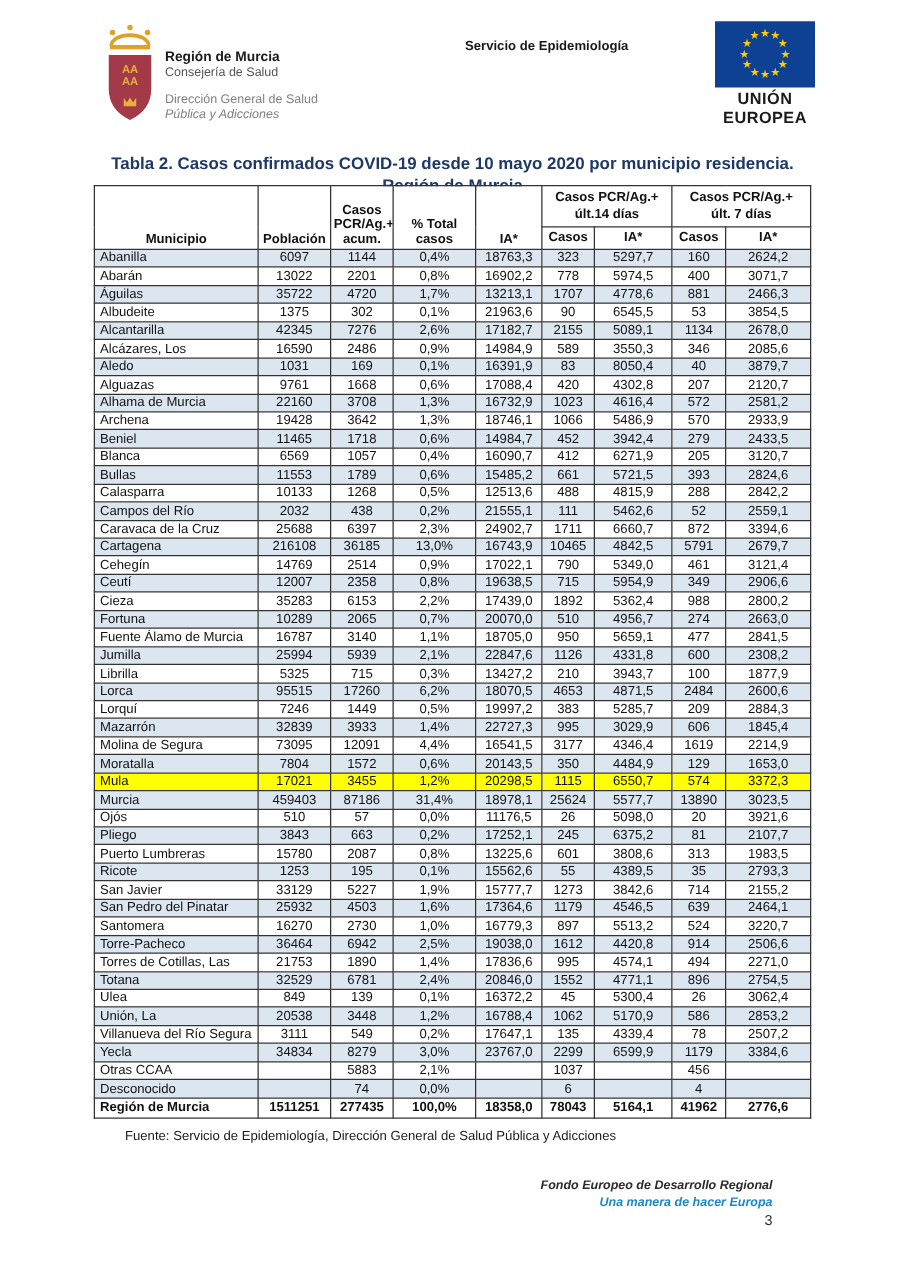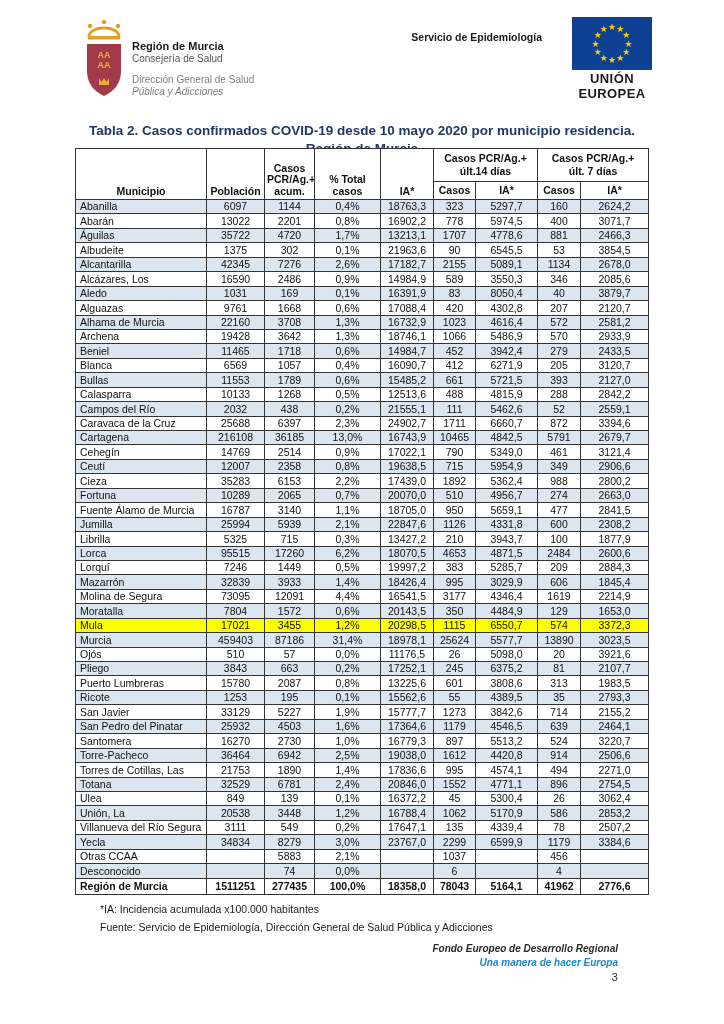--- a/index.html
+++ b/index.html
@@ -9,21 +9,21 @@
   
   .logo-block{position:absolute;left:80px;top:16px;width:230px;height:90px;}
   .logo-art{position:absolute;left:0;top:2px;}
   .logo-text{position:absolute;left:52px;top:24px;width:175px;}
   .lt1{font-size:11px;font-weight:bold;color:#1a1a1a;line-height:13px;}
   .lt2{font-size:10px;color:#555;line-height:12px;}
   .lt3{font-size:10px;color:#808080;line-height:12px;margin-top:9px;}
   .lt4{font-size:10px;color:#808080;line-height:12px;font-style:italic;}
 
   .epi-block{position:absolute;left:372px;top:31px;width:170px;}
-  .epi-title{font-size:10.5px;font-weight:bold;color:#1a1a1a;line-height:13px;text-align:right;}
+  .epi-title{font-size:10.5px;font-weight:bold;color:#1a1a1a;line-height:13px;}
   .epi-addr{font-size:8.5px;color:#9a9a9a;line-height:10.5px;margin-top:3px;}
 
   .eu-block{position:absolute;left:563px;top:17px;width:98px;text-align:center;}
   .eu-flag{position:relative;width:80px;height:53px;margin:0 auto;background:var(--eu_blue,#0E4194);}
   .eu-flag .star{position:absolute;color:var(--star_yellow,#FFCC00);font-size:9px;line-height:9px;
                  transform:translate(-50%,-50%);}
   .eu-label{font-size:13px;font-weight:bold;color:#1a1a1a;margin-top:1px;letter-spacing:.4px;}
 
   
   .doc-title{position:absolute;left:0;top:122px;width:724px;text-align:center;
@@ -275,21 +275,21 @@
           </tr>
           <tr>
             <td class="name-col">Bullas</td>
             <td>11553</td>
             <td>1789</td>
             <td>0,6%</td>
             <td>15485,2</td>
             <td>661</td>
             <td>5721,5</td>
             <td>393</td>
-            <td>2127,0</td>
+            <td>2824,6</td>
           </tr>
           <tr>
             <td class="name-col">Calasparra</td>
             <td>10133</td>
             <td>1268</td>
             <td>0,5%</td>
             <td>12513,6</td>
             <td>488</td>
             <td>4815,9</td>
             <td>288</td>
@@ -425,21 +425,21 @@
             <td>383</td>
             <td>5285,7</td>
             <td>209</td>
             <td>2884,3</td>
           </tr>
           <tr>
             <td class="name-col">Mazarrón</td>
             <td>32839</td>
             <td>3933</td>
             <td>1,4%</td>
-            <td>18426,4</td>
+            <td>22727,3</td>
             <td>995</td>
             <td>3029,9</td>
             <td>606</td>
             <td>1845,4</td>
           </tr>
           <tr>
             <td class="name-col">Molina de Segura</td>
             <td>73095</td>
             <td>12091</td>
             <td>4,4%</td>
@@ -667,21 +667,20 @@
             <td>78043</td>
             <td>5164,1</td>
             <td>41962</td>
             <td>2776,6</td>
           </tr>
         </tbody>
     </table>
   </div>
 
   <div class="footnotes">
-    <div>*IA: Incidencia acumulada x100.000 habitantes</div>
     <div>Fuente: Servicio de Epidemiología, Dirección General de Salud Pública y Adicciones</div>
   </div>
 
   <div class="footer-right">
     <div class="fr1">Fondo Europeo de Desarrollo Regional</div>
     <div class="fr2">Una manera de hacer Europa</div>
   </div>
   <div class="page-number">3</div>
 
 </div>

